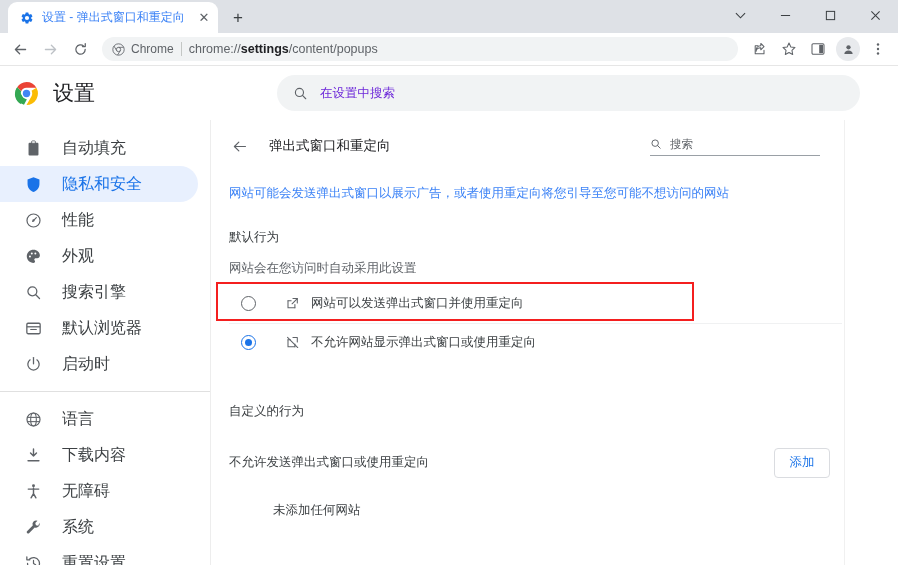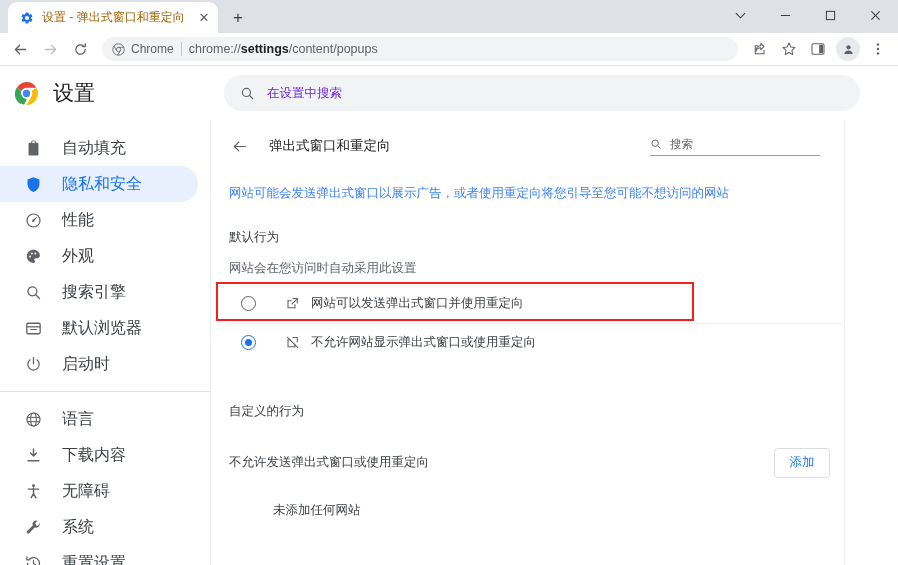--- a/index.html
+++ b/index.html
@@ -24,21 +24,21 @@
     width: 210px;
     background: #ffffff;
     border-radius: 9px 9px 0 0;
     display: flex;
     align-items: center;
     padding: 0 6px 0 12px;
     gap: 8px;
   }
   .tab-favicon { width: 14px; height: 14px; flex: 0 0 14px; display:block; }
   .tab-title {
-    font-size: 12px; color: #a16207;
+    font-size: 12px; color: #3b82f6;
     white-space: nowrap; overflow: hidden; text-overflow: ellipsis;
     flex: 1;
   }
   .tab-close {
     width: 16px; height: 16px; flex: 0 0 16px;
     display: flex; align-items: center; justify-content: center;
     color: #5f6368; font-size: 13px; line-height: 1;
   }
   .new-tab {
     width: 28px; height: 28px; margin-left: 6px; margin-bottom: 2px;
@@ -97,21 +97,21 @@
     margin: 0 3px;
   }
 
   
   .settings-header {
     height: 54px;
     display: flex;
     align-items: center;
     background: #ffffff;
   }
-  .brand { display: flex; align-items: center; gap: 14px; padding-left: 14px; width: 224px; }
+  .brand { display: flex; align-items: center; gap: 14px; padding-left: 14px; width: 277px; }
   .brand-title { font-size: 21px; color: #202124; }
   .settings-search {
     height: 36px;
     flex: 1;
     margin-right: 38px;
     background: #f1f3f4;
     border-radius: 18px;
     display: flex;
     align-items: center;
     gap: 12px;

